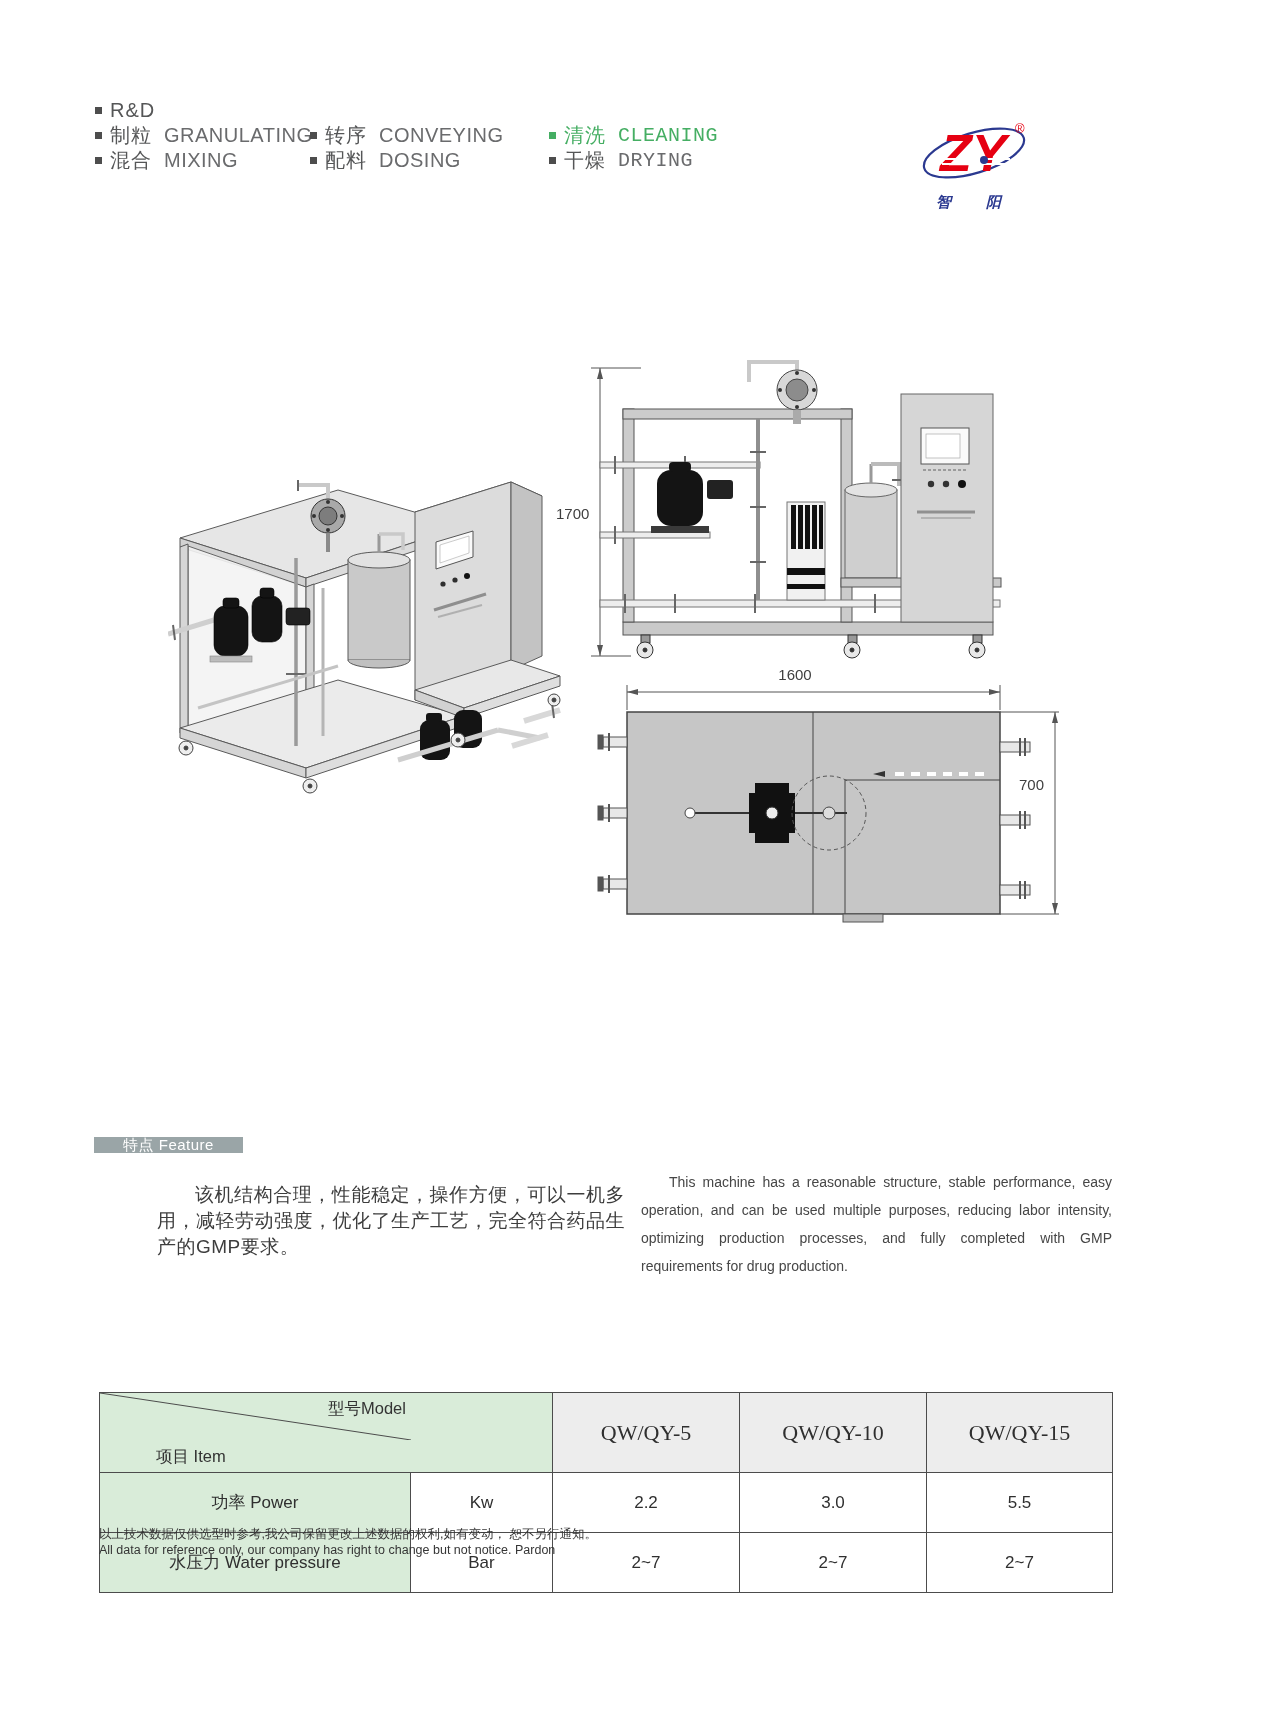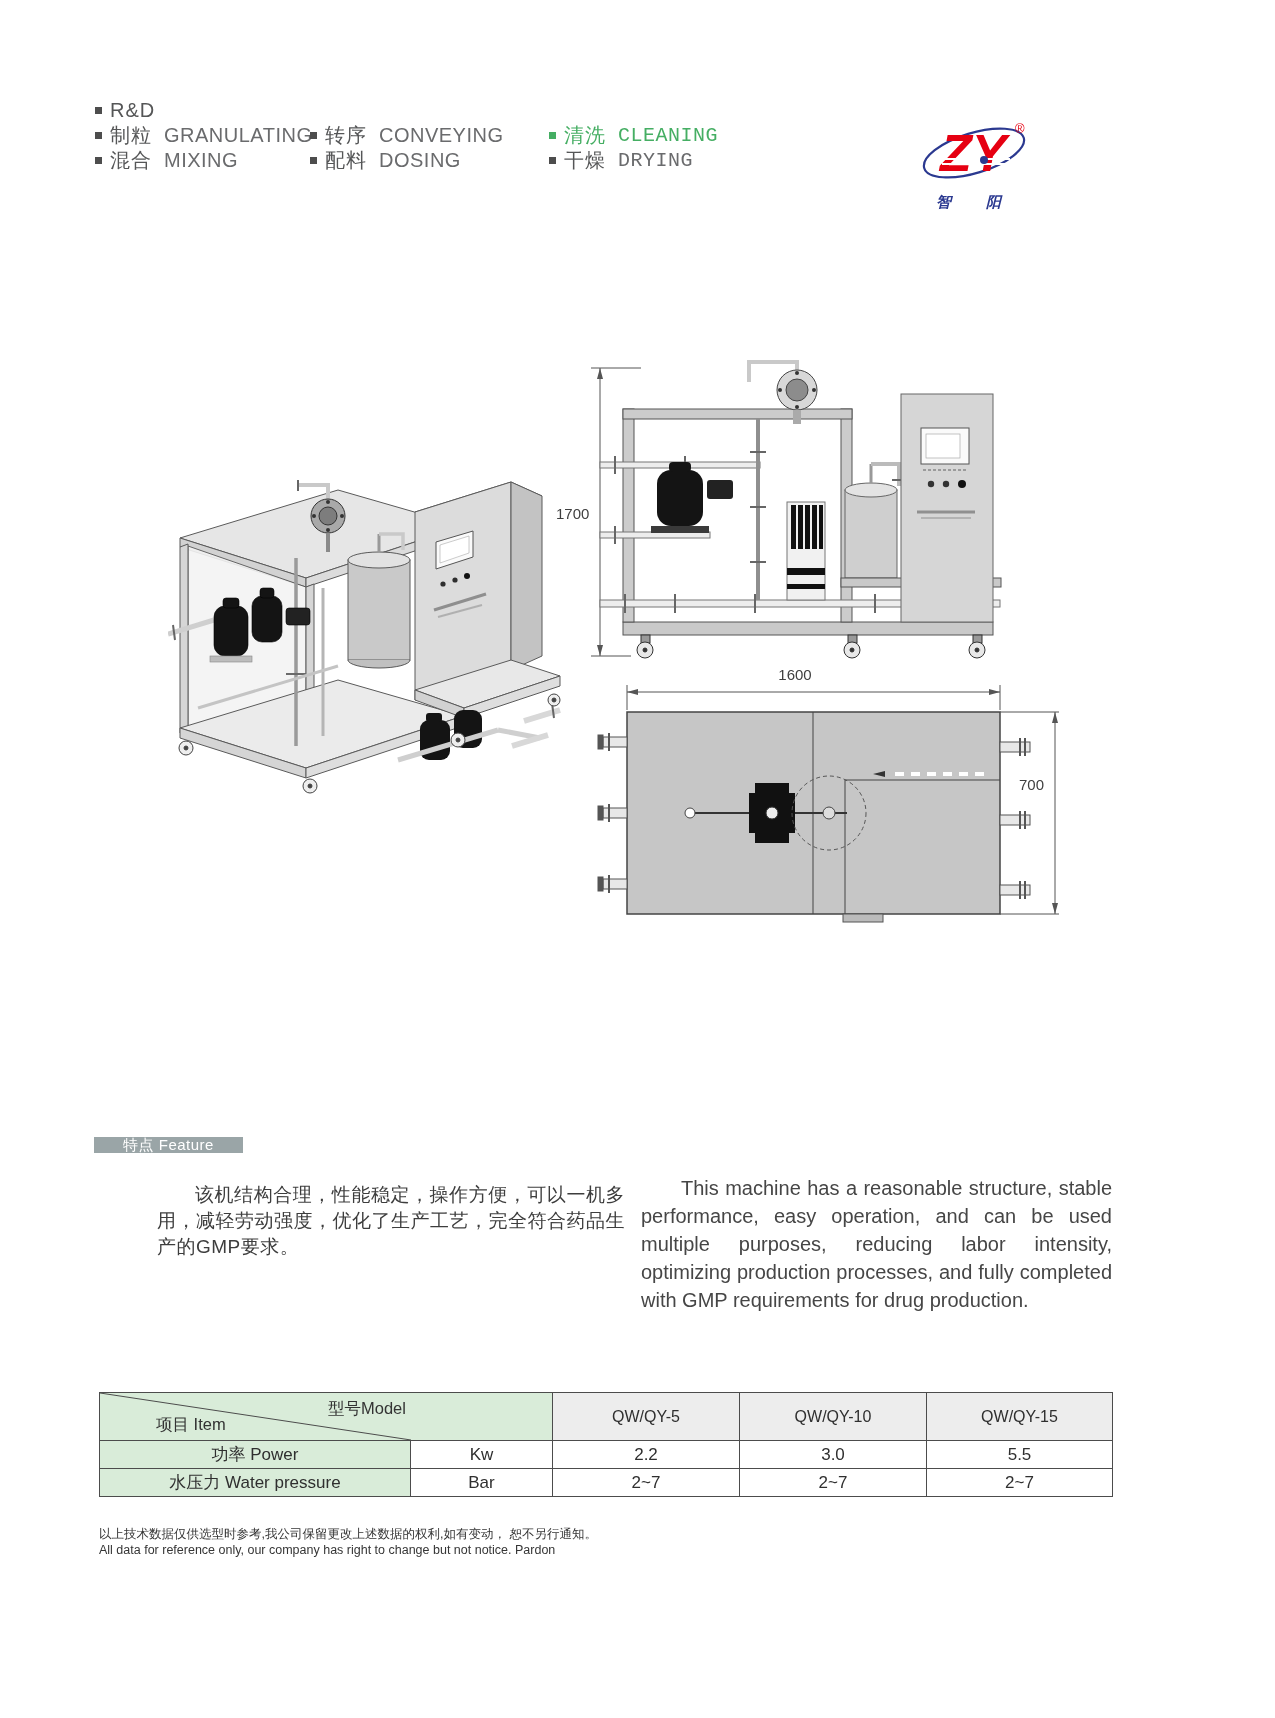--- a/index.html
+++ b/index.html
@@ -31,32 +31,32 @@
 
   
   .para-zh{
     position:absolute;left:113px;top:1163px;width:468px;
     font-size:19px;line-height:26px;color:#3d3d3d;text-align:justify;text-indent:2em;
     letter-spacing:0.5px;
     margin-left:44px;
   }
   .para-en{
     position:absolute;left:641px;top:1154px;width:471px;
-    font-size:20px;line-height:28px;color:#464646;text-align:justify;text-indent:2em;
+    font-size:14px;line-height:28px;color:#464646;text-align:justify;text-indent:2em;
   }
 
   
   table.params{
     position:absolute;left:99px;top:1392px;width:1013px;
     border-collapse:collapse;table-layout:fixed;
     border:1.5px solid #4c4c4c;font-size:17px;color:#2f2f2f;
   }
-  table.params td{border:1px solid #4c4c4c;text-align:center;vertical-align:middle;padding:0;}
+  table.params td{border:1px solid #4c4c4c;text-align:center;vertical-align:middle;padding:16px;}
   td.corner{background:#d9ecd9;position:relative;height:47px;}
-  td.model-h{background:#ededed;height:47px;font-size:16px;}
+  td.model-h{background:#ededed;height:47px;font-size:22px;font-family:Liberation Serif, serif;}
   td.item-c{background:#d9ecd9;height:27px;}
   td.unit-c,td.val-c{background:#ffffff;height:27px;}
   .corner-svg{position:absolute;left:0;top:0;}
   .corner-model{position:absolute;left:228px;top:5px;font-size:16.5px;color:#333;}
   .corner-item{position:absolute;left:56px;bottom:4px;font-size:16.5px;color:#333;}
 
   .notes{position:absolute;left:99px;top:1526px;font-size:12.5px;line-height:16px;color:#353535;}
 
   svg text{font-family:"Liberation Sans","DejaVu Sans",sans-serif;}
 </style>

